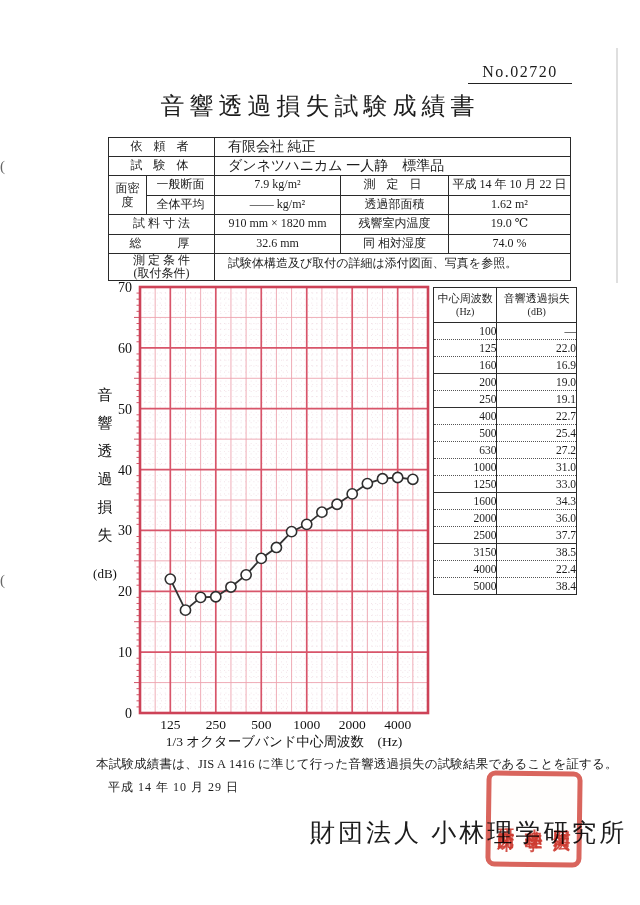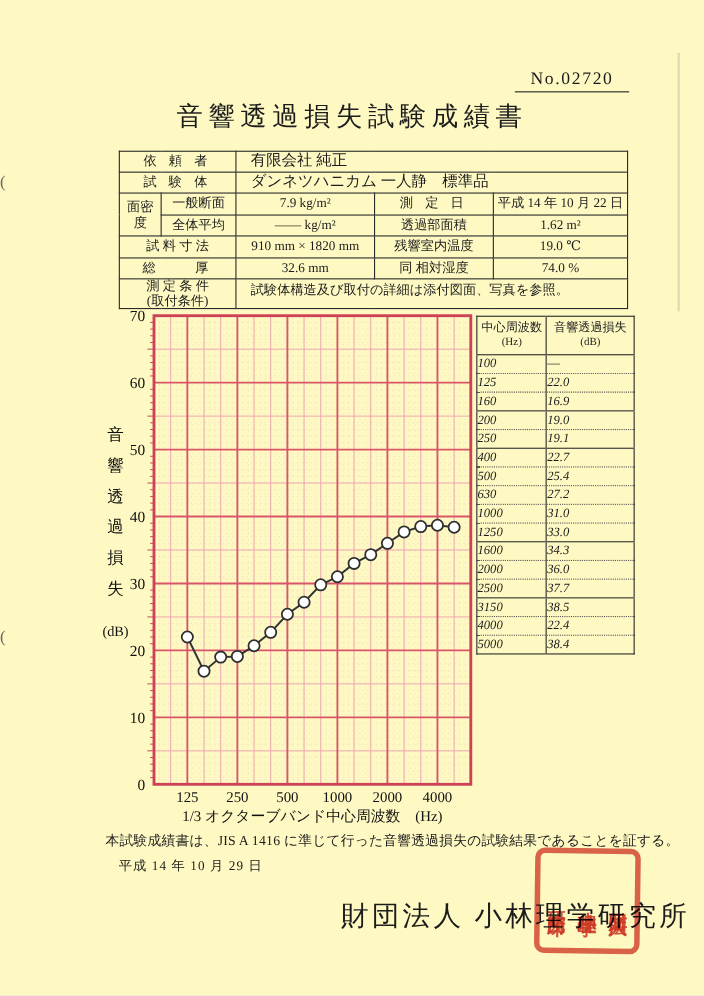--- a/index.html
+++ b/index.html
@@ -1,17 +1,17 @@
 <!DOCTYPE html>
 <html><head>
 <meta charset="utf-8">
 <style>
   html,body{margin:0;padding:0;background:#e8e8e6;}
   .page{
-    position:relative;width:640px;height:905px;background:#fef9c3;
+    position:relative;width:640px;height:905px;background:#ffffff;
     font-family:"Liberation Serif","DejaVu Serif",serif;color:#1c1c1c;
     overflow:hidden;margin:0 auto;
   }
   
   .no-label{
     position:absolute;left:468px;top:63px;width:104px;text-align:center;
     font-size:16px;letter-spacing:1.5px;border-bottom:1.5px solid #222;padding-bottom:2px;
   }
   .doc-title{
     position:absolute;left:0;top:90px;width:640px;text-align:center;
@@ -35,21 +35,21 @@
   table.results{
     position:absolute;left:433px;top:287px;width:144px;
     border-collapse:collapse;table-layout:fixed;
     font-size:11.5px;border:1.8px solid #2a2a2a;
   }
   table.results th{
     border-bottom:1.5px solid #2a2a2a;font-weight:normal;
     font-size:11px;height:34px;line-height:1.25;padding:0;
   }
   table.results th.c2,table.results td.c2{border-left:1.3px solid #2a2a2a;}
-  table.results td{height:16px;text-align:left;padding:0;font-style:italic;}
+  table.results td{height:16px;text-align:right;padding:0;}
   table.results tr.gs td{border-top:1.4px solid #2f2f2f;}
   table.results tr.ds td{border-top:1px dotted #555;}
   .unit-line{display:block;font-size:10px;}
   
   .cert-line{position:absolute;left:96px;top:756px;font-size:12.5px;letter-spacing:.2px;}
   .cert-date{position:absolute;left:108px;top:779px;font-size:12px;letter-spacing:1px;}
   .org-name{position:absolute;left:310px;top:816px;font-size:25px;letter-spacing:3px;}
   .seal{
     position:absolute;left:486px;top:771px;width:84px;height:82px;
     border:5px solid rgba(207,62,52,.8);border-radius:9px;

